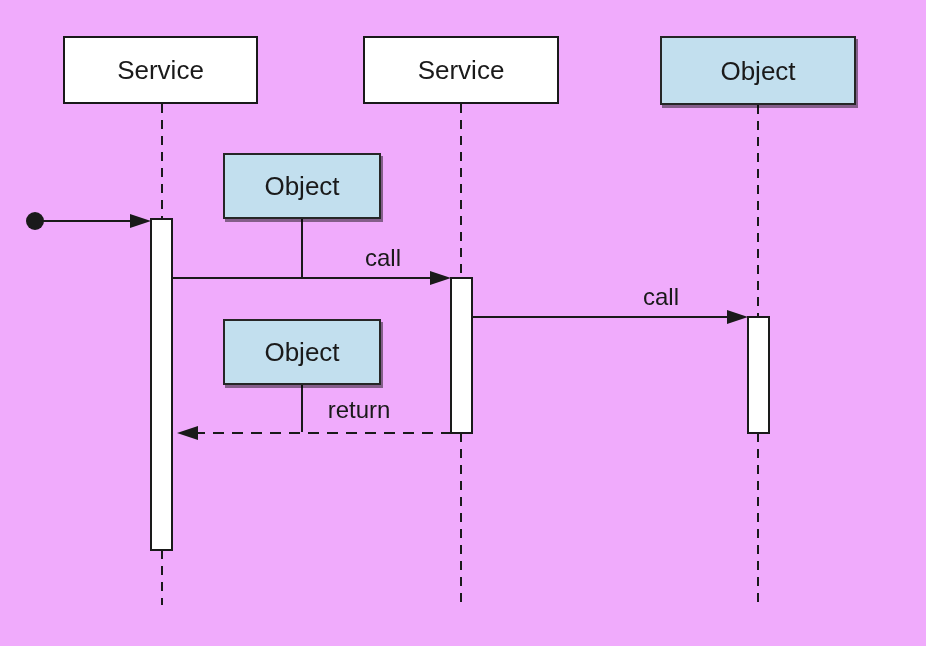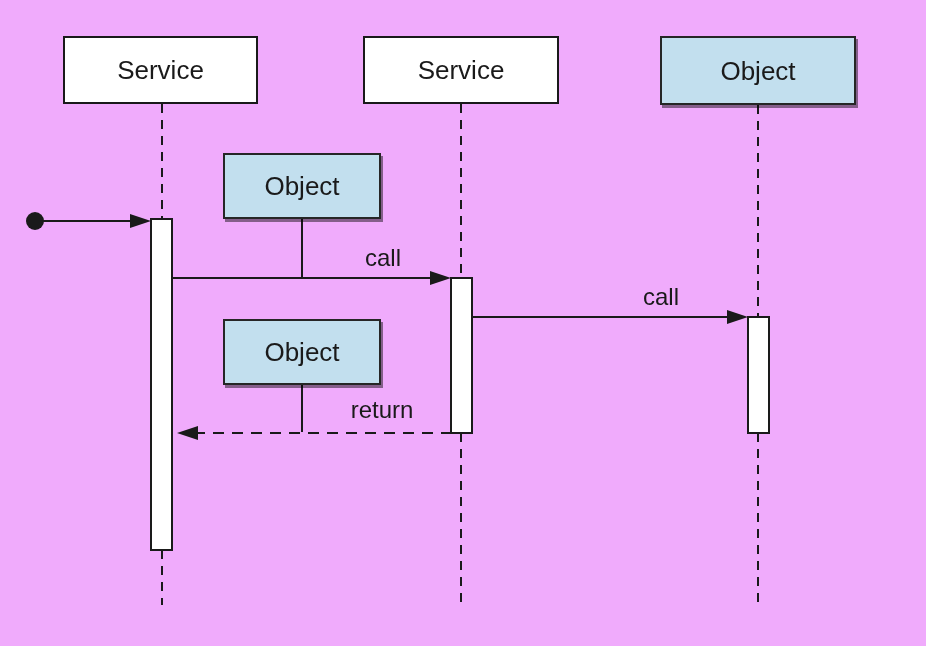--- a/index.html
+++ b/index.html
@@ -97,15 +97,15 @@
   </div>
 
   <div class="node object" style="left:223px; top:319px; width:158px; height:66px;">
     <span>Object</span>
   </div>
 
   <div class="msg-label" style="left:383px; top:258px;">call</div>
 
   <div class="msg-label" style="left:661px; top:297px;">call</div>
 
-  <div class="msg-label" style="left:382px; top:410px;">return</div>
+  <div class="msg-label" style="left:359px; top:410px;">return</div>
 
 </div>
 
 </body></html>

